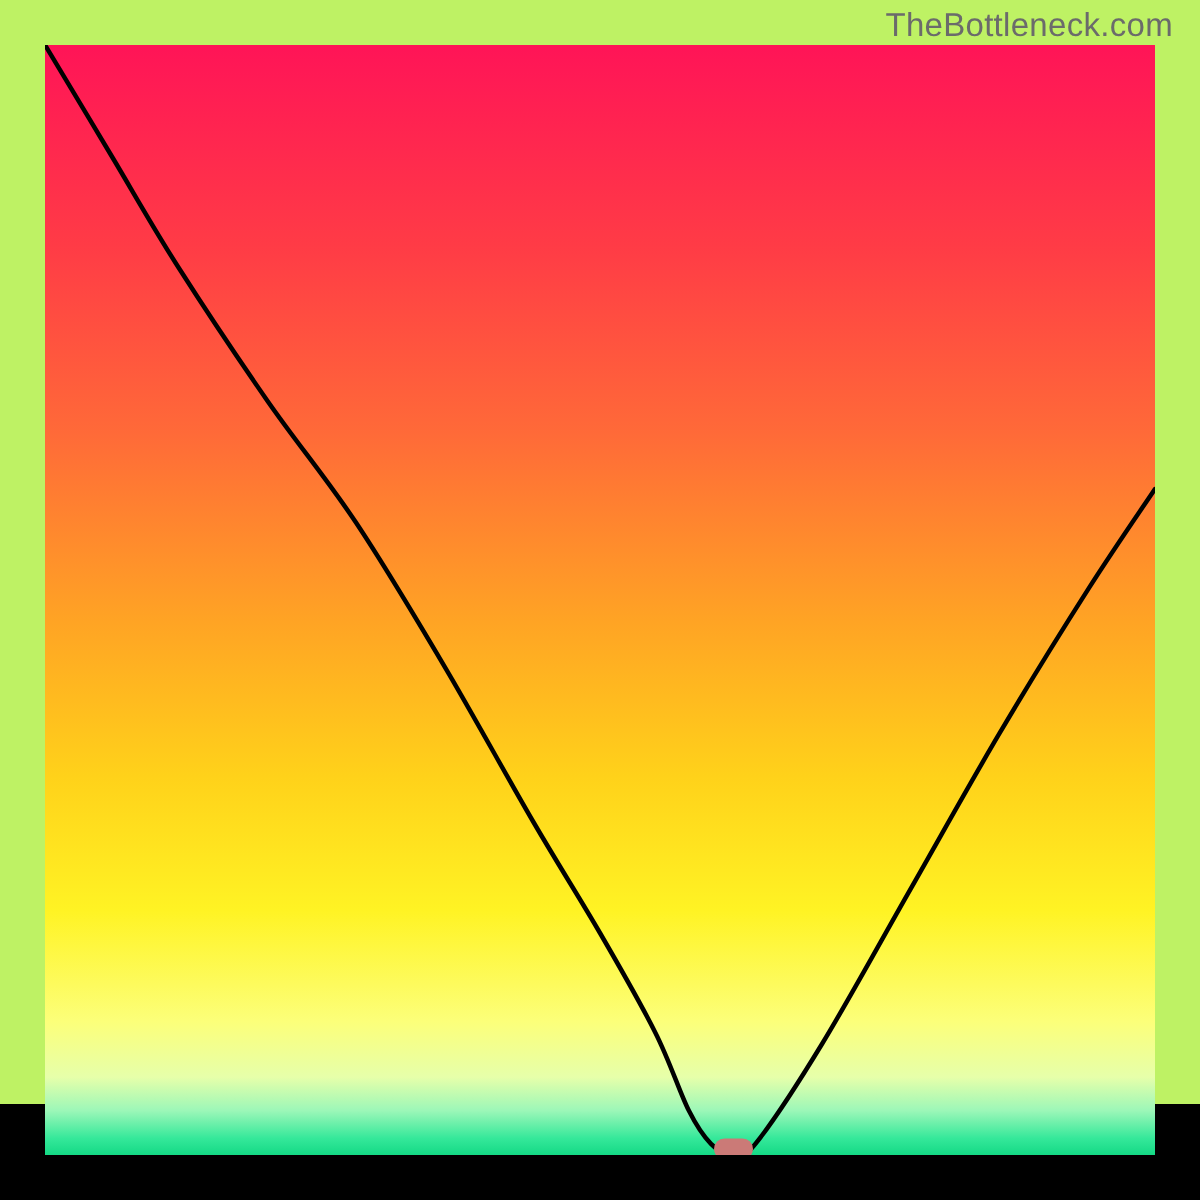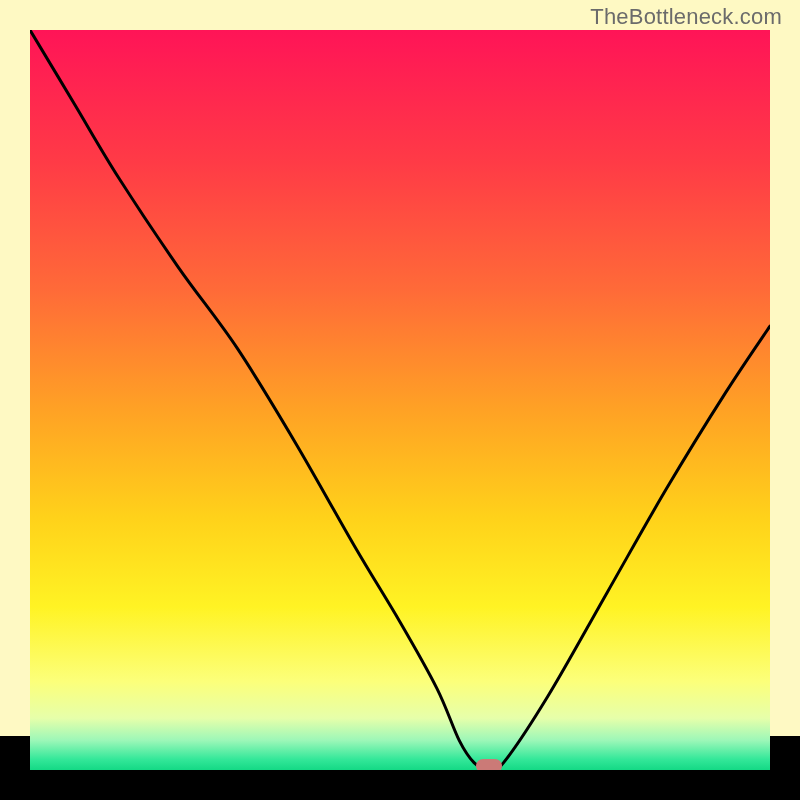--- a/index.html
+++ b/index.html
@@ -8,21 +8,21 @@
     width: 800px;
     height: 800px;
     background: #000;
     overflow: hidden;
     font-family: Arial, Helvetica, sans-serif;
   }
   .frame {
     position: relative;
     width: 800px;
     height: 736px;
-    background: #fef9c3;
+    background: #bef264;
   }
   .plot-area {
     position: absolute;
     left: 30px;
     top: 30px;
     width: 740px;
     height: 740px;
     overflow: hidden;
   }
   .gradient {

